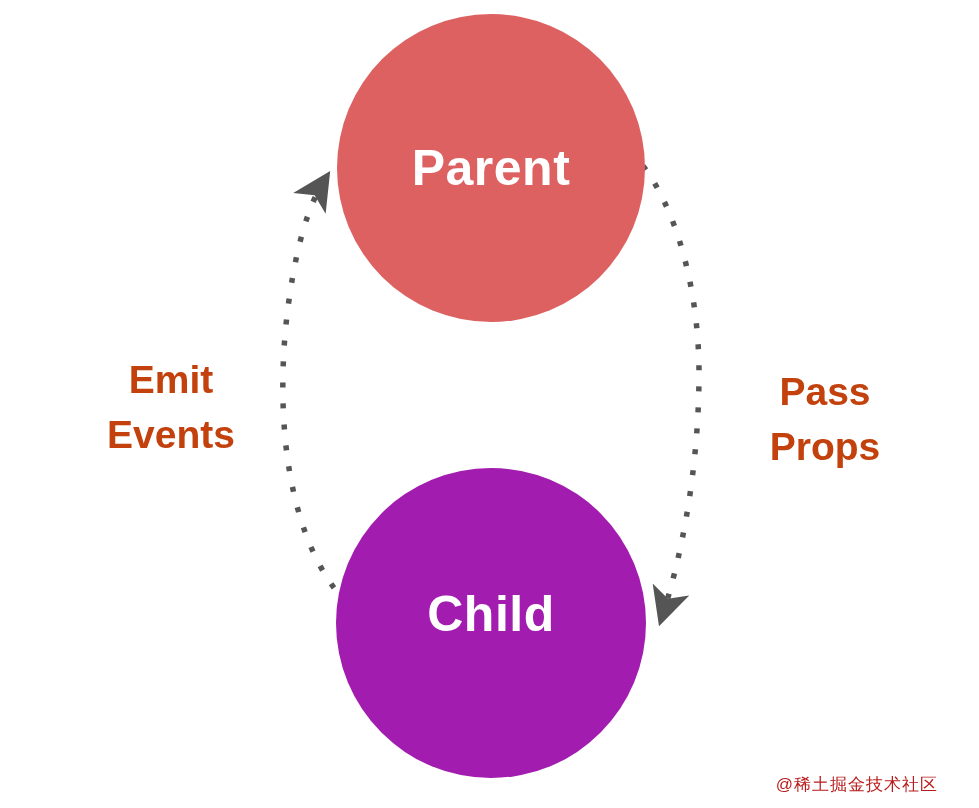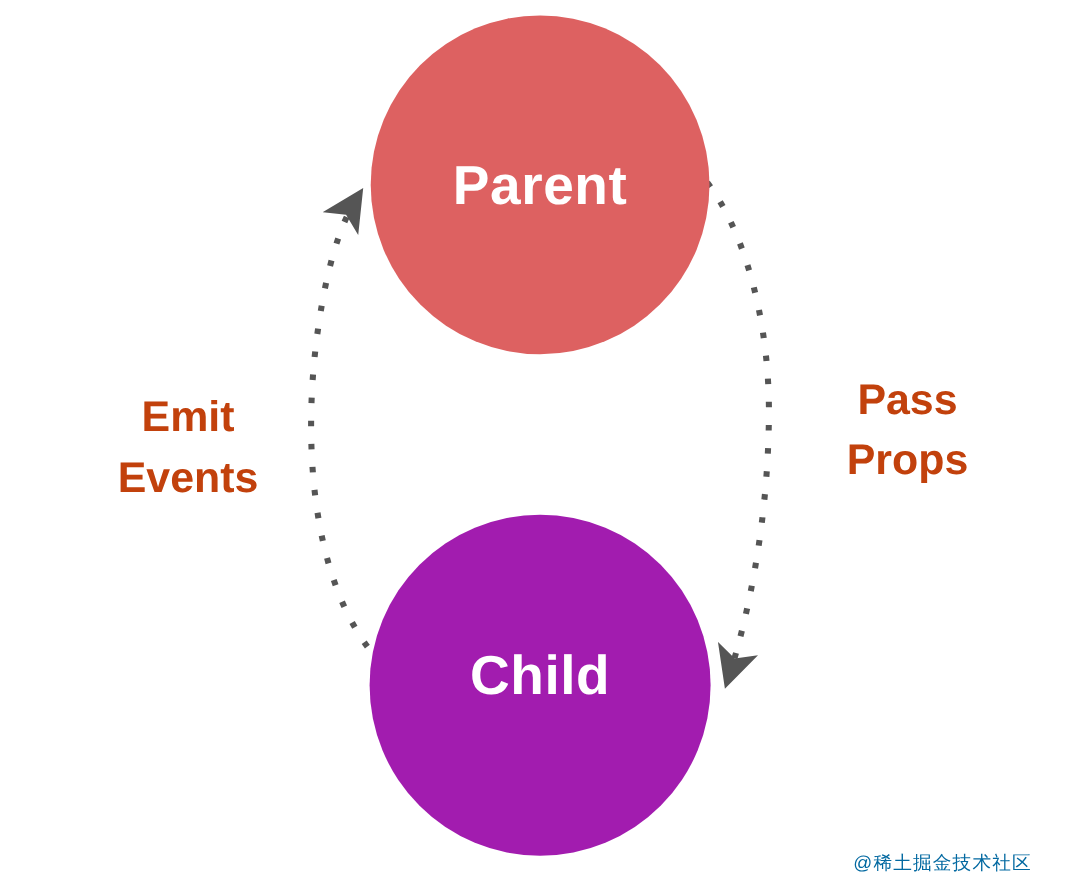--- a/index.html
+++ b/index.html
@@ -59,36 +59,36 @@
     white-space: pre-line;
     user-select: none;
   }
   #emit-events-label {
     left: 60px;
     top: 352px;
     width: 222px;
   }
   #pass-props-label {
     left: 714px;
-    top: 336px;
+    top: 364px;
     width: 222px;
   }
   #arcs-layer {
     position: absolute;
     left: 0;
     top: 0;
     width: 979px;
     height: 808px;
     pointer-events: none;
   }
   #watermark {
     position: absolute;
     right: 14px;
     bottom: 12px;
-    color: #0369a1;
+    color: #b91c1c;
     font-size: 17px;
     letter-spacing: 1px;
     user-select: none;
   }
 </style>
 </head>
 <body>
 
 <div id="canvas">
 

